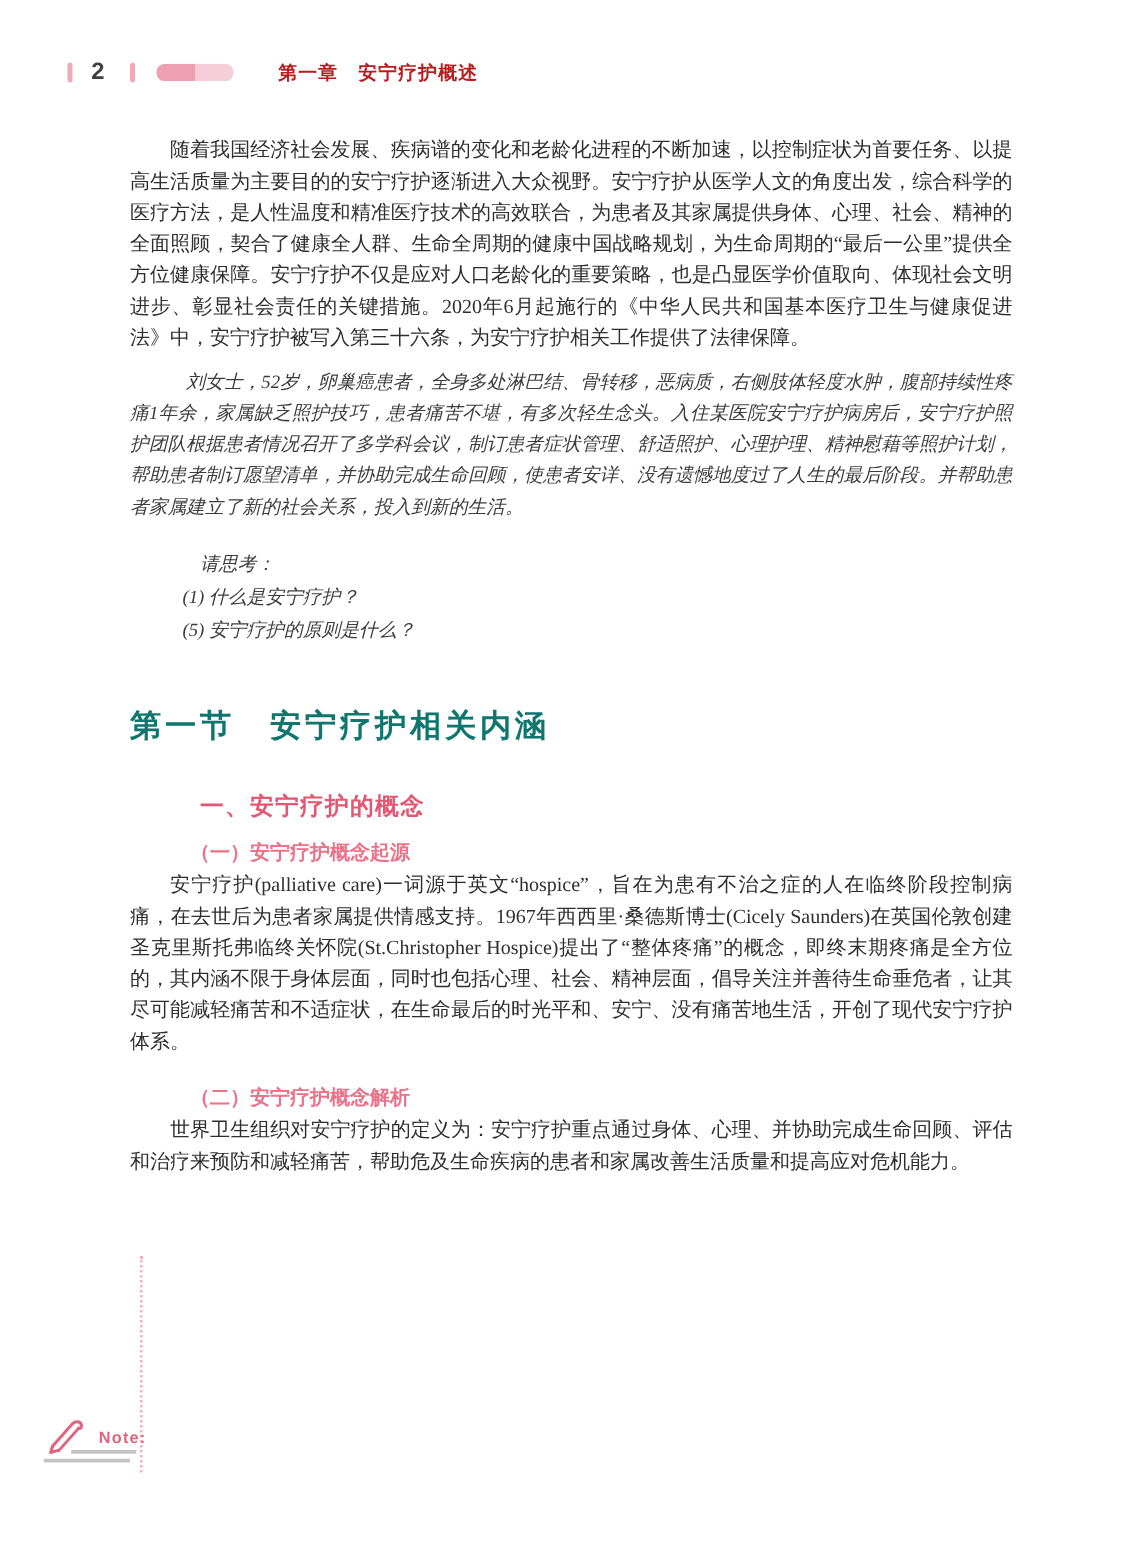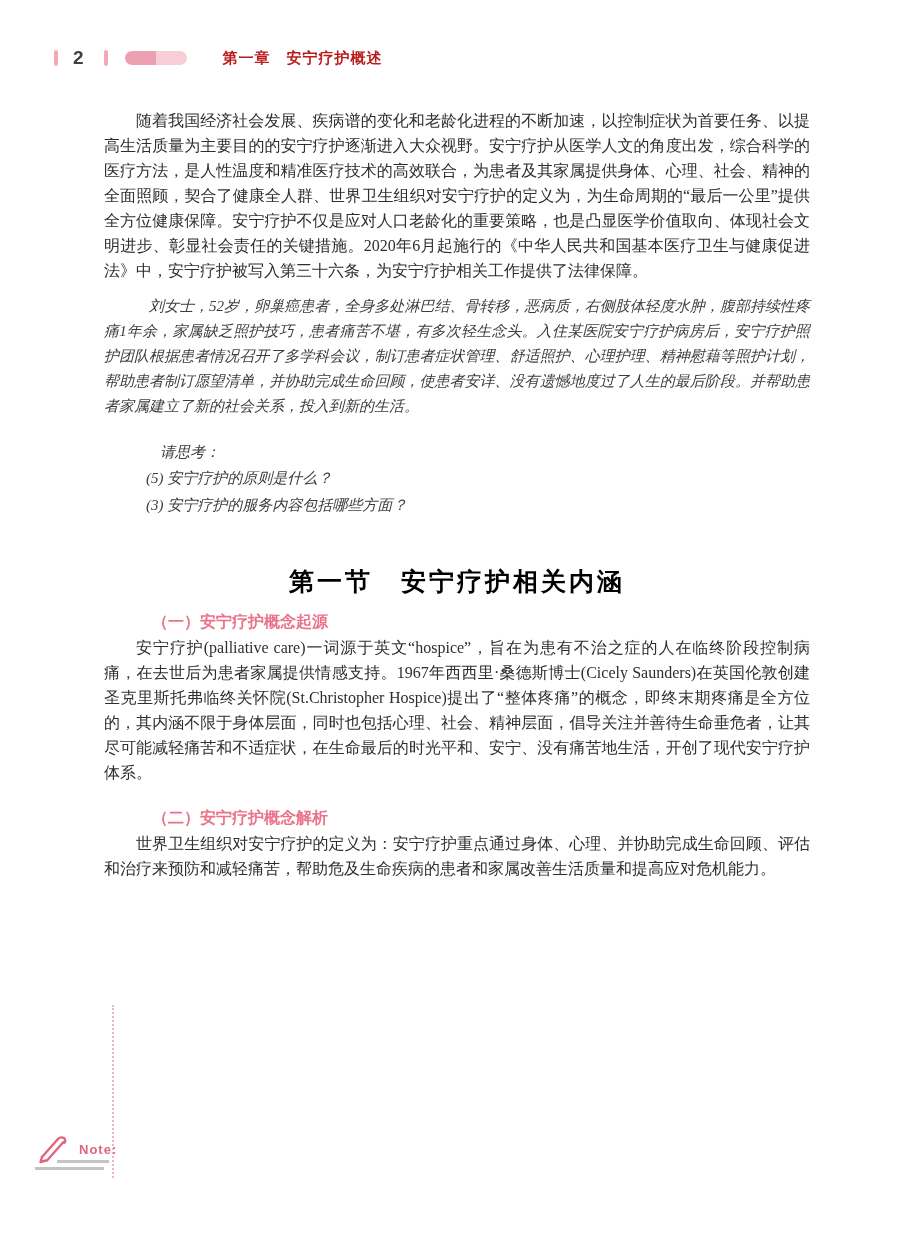--- a/index.html
+++ b/index.html
@@ -23,21 +23,21 @@
   .case-header{display:flex;align-items:center;margin-top:20px;height:44px;}
   .case-icon{width:42px;height:42px;flex:none;}
   .hline{height:2px;background:#cbcbcb;flex:1;}
   .hline.left{margin-left:8px;}
   .case-title{font:bold 19px "Liberation Sans",sans-serif;color:#e0647e;margin:0 24px;letter-spacing:9px;}
   .case-text{font-size:15px;line-height:25px;text-align:justify;margin:11px 0 0;color:#3c3c3c;font-style:italic;}
   .case-text.first{text-indent:3em;}
   .prompt{margin-top:21px;line-height:25px;padding-left:56px;text-align:left;}
   .question{margin:0;line-height:27px;padding-left:42px;text-align:left;}
   
-  .section-title{font:bold 25px "Liberation Sans",sans-serif;color:#000000;text-align:center;margin:47px 0 0;letter-spacing:3px;line-height:30px;}
+  .section-title{font:bold 25px "Liberation Sans",sans-serif;color:#0f766e;text-align:left;margin:47px 0 0;letter-spacing:3px;line-height:30px;}
   .h-one{font:bold 19px "Liberation Sans",sans-serif;color:#e25874;margin:39px 0 0;padding-left:56px;line-height:22px;letter-spacing:1px;}
   .h-paren{font:16px "Liberation Sans",sans-serif;font-weight:600;color:#ea7289;margin:16px 0 0;padding-left:48px;line-height:20px;}
   .h-paren.second{margin-top:23px;}
   .para{margin-top:3px;}
   
   .dotted-line{position:absolute;left:112px;top:1005px;height:173px;border-left:2px dotted #efb3c0;}
   .pencil-icon{position:absolute;left:33px;top:1127px;width:42px;height:42px;}
   .note-label{position:absolute;left:79px;top:1142px;font:bold 13px "Liberation Sans",sans-serif;color:#e0647e;letter-spacing:1px;}
   .note-line1{position:absolute;left:57px;top:1160px;width:52px;height:3px;background:#c4c4c4;}
   .note-line2{position:absolute;left:35px;top:1167px;width:69px;height:3px;background:#c4c4c4;}
@@ -53,29 +53,30 @@
     <span class="vbar"></span>
     <span class="pill">
       <span class="pill-dark"></span>
       <span class="pill-light"></span>
     </span>
     <span class="chapter-title">第一章　安宁疗护概述</span>
   </div>
 
   <div class="content">
 
-    <p class="body-text indent2">随着我国经济社会发展、疾病谱的变化和老龄化进程的不断加速，以控制症状为首要任务、以提高生活质量为主要目的的安宁疗护逐渐进入大众视野。安宁疗护从医学人文的角度出发，综合科学的医疗方法，是人性温度和精准医疗技术的高效联合，为患者及其家属提供身体、心理、社会、精神的全面照顾，契合了健康全人群、世界卫生组织对安宁疗护的定义为，为生命周期的“最后一公里”提供全方位健康保障。安宁疗护不仅是应对人口老龄化的重要策略，也是凸显医学价值取向、体现社会文明进步、彰显社会责任的关键措施。2020年6月起施行的《中华人民共和国基本医疗卫生与健康促进法》中，安宁疗护被写入第三十六条，为安宁疗护相关工作提供了法律保障。</p>
+    <p class="body-text indent2">随着我国经济社会发展、疾病谱的变化和老龄化进程的不断加速，以控制症状为首要任务、以提高生活质量为主要目的的安宁疗护逐渐进入大众视野。安宁疗护从医学人文的角度出发，综合科学的医疗方法，是人性温度和精准医疗技术的高效联合，为患者及其家属提供身体、心理、社会、精神的全面照顾，契合了健康全人群、生命全周期的健康中国战略规划，为生命周期的“最后一公里”提供全方位健康保障。安宁疗护不仅是应对人口老龄化的重要策略，也是凸显医学价值取向、体现社会文明进步、彰显社会责任的关键措施。2020年6月起施行的《中华人民共和国基本医疗卫生与健康促进法》中，安宁疗护被写入第三十六条，为安宁疗护相关工作提供了法律保障。</p>
 
 
     <p class="case-text first">刘女士，52岁，卵巢癌患者，全身多处淋巴结、骨转移，恶病质，右侧肢体轻度水肿，腹部持续性疼痛1年余，家属缺乏照护技巧，患者痛苦不堪，有多次轻生念头。入住某医院安宁疗护病房后，安宁疗护照护团队根据患者情况召开了多学科会议，制订患者症状管理、舒适照护、心理护理、精神慰藉等照护计划，帮助患者制订愿望清单，并协助完成生命回顾，使患者安详、没有遗憾地度过了人生的最后阶段。并帮助患者家属建立了新的社会关系，投入到新的生活。</p>
     <p class="case-text prompt">请思考：</p>
+    <p class="case-text question">(1) 什么是安宁疗护？</p>
     <p class="case-text question">(5) 安宁疗护的原则是什么？</p>
-    <p class="case-text question">(3) 安宁疗护的服务内容包括哪些方面？</p>
 
     <h1 class="section-title">第一节　安宁疗护相关内涵</h1>
+    <h2 class="h-one">一、安宁疗护的概念</h2>
 
     <h3 class="h-paren">（一）安宁疗护概念起源</h3>
     <p class="body-text indent2 para">安宁疗护(palliative care)一词源于英文“hospice”，旨在为患有不治之症的人在临终阶段控制病痛，在去世后为患者家属提供情感支持。1967年西西里·桑德斯博士(Cicely Saunders)在英国伦敦创建圣克里斯托弗临终关怀院(St.Christopher Hospice)提出了“整体疼痛”的概念，即终末期疼痛是全方位的，其内涵不限于身体层面，同时也包括心理、社会、精神层面，倡导关注并善待生命垂危者，让其尽可能减轻痛苦和不适症状，在生命最后的时光平和、安宁、没有痛苦地生活，开创了现代安宁疗护体系。</p>
 
     <h3 class="h-paren second">（二）安宁疗护概念解析</h3>
     <p class="body-text indent2 para">世界卫生组织对安宁疗护的定义为：安宁疗护重点通过身体、心理、并协助完成生命回顾、评估和治疗来预防和减轻痛苦，帮助危及生命疾病的患者和家属改善生活质量和提高应对危机能力。</p>
 
   </div>
 
   <div class="dotted-line"></div>

